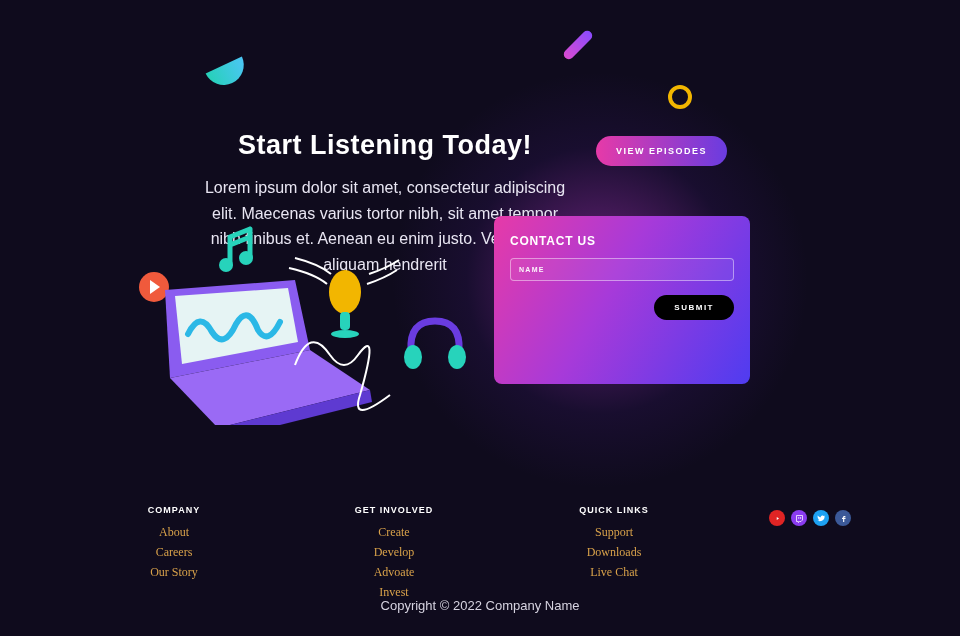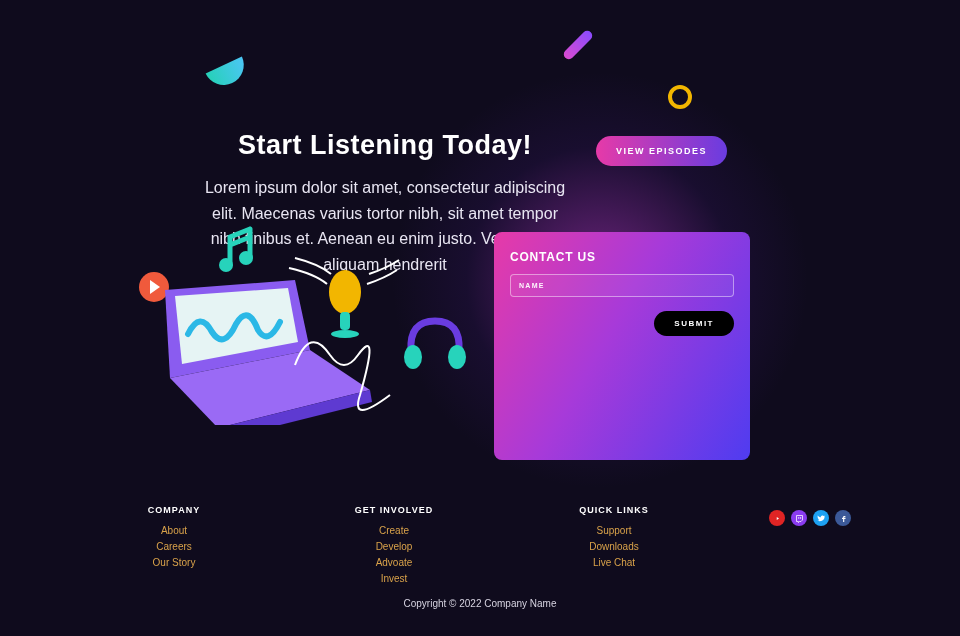--- a/index.html
+++ b/index.html
@@ -59,22 +59,22 @@
     letter-spacing: 1.5px;
     font-weight: 700;
     border: none;
     cursor: pointer;
   }
   
   .illus { position: absolute; left: 130px; top: 225px; width: 340px; height: 200px; }
   
   .card {
     position: absolute;
-    left: 494px; top: 232px;
-    width: 256px; height: 228px;
+    left: 494px; top: 216px;
+    width: 256px; height: 168px;
     border-radius: 8px;
     background: linear-gradient(120deg,#e63aa8 0%,#a73ad9 45%,#4f3cf0 100%);
     padding: 18px 16px 14px;
   }
   .card h2 { font-size: 12px; font-weight: 800; letter-spacing: 0.8px; margin-bottom: 10px; }
   .row { display: flex; gap: 8px; margin-bottom: 8px; }
   .field {
     flex: 1;
     background: rgba(255,255,255,0.05);
     border: 1px solid rgba(255,255,255,0.45);
@@ -106,38 +106,38 @@
     position: absolute;
     left: 0; right: 0;
     top: 505px;
     display: flex;
     justify-content: center;
     gap: 90px;
     align-items: flex-start;
   }
   .col { text-align: center; width: 130px; }
   .col h3 { font-size: 9px; letter-spacing: 1px; font-weight: 700; margin-bottom: 10px; color: #fff; }
-  .col a { display: block; font-size: 10px; color: #d9a24a; text-decoration: none; margin-bottom: 5px; cursor: pointer; }
+  .col a { display: block; font-size: 12px; color: #d9a24a; text-decoration: none; margin-bottom: 5px; cursor: pointer; font-family: Liberation Serif, serif; }
   .socials { display: flex; gap: 6px; align-items: flex-start; padding-top: 5px; }
   .soc {
     width: 16px; height: 16px; border-radius: 50%;
     display: flex; align-items: center; justify-content: center;
     cursor: pointer;
   }
   .soc.yt { background: #e02424; }
   .soc.tw { background: #8a3cf0; }
   .soc.tt { background: #1da1f2; }
   .soc.fb { background: #3b5998; }
   .soc svg { width: 9px; height: 9px; fill: #fff; }
   .copyright {
     position: absolute;
     left: 0; right: 0;
     top: 598px;
     text-align: center;
-    font-size: 10px;
+    font-size: 13px;
     color: #d6d3e0;
   }
 </style>
 </head>
 <body>
 
 <div class="glow"></div>
 <div class="shape-half"></div>
 <div class="shape-pill"></div>
 <div class="shape-ring"></div>

